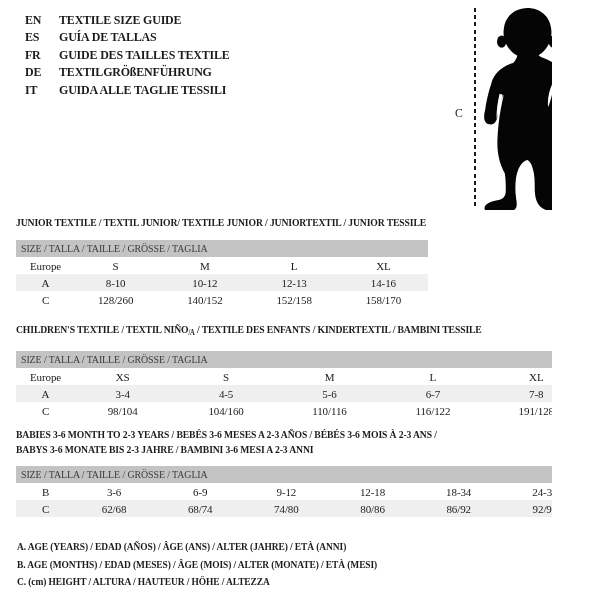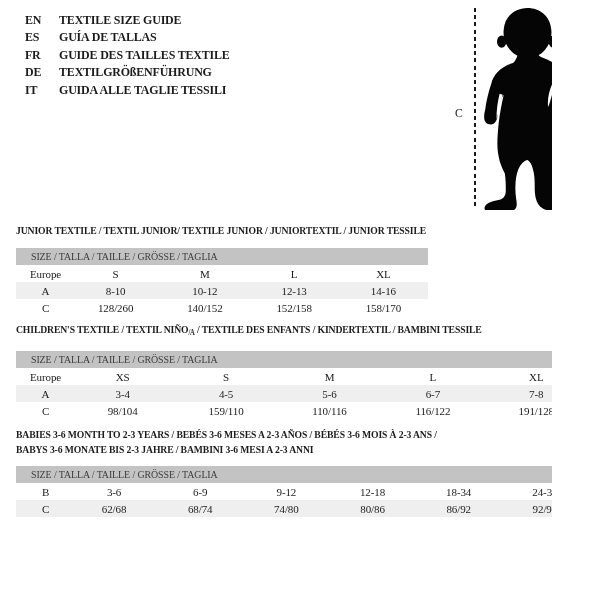--- a/index.html
+++ b/index.html
@@ -14,29 +14,29 @@
   .lang-row{display:flex;height:17.5px;align-items:center;font-weight:700;font-size:13px;letter-spacing:-0.2px;}
   .lang-code{width:37px;flex:0 0 37px;}
   .lang-title{white-space:nowrap;}
   
   .measure-line{position:absolute;left:474px;top:8px;width:2px;height:200px;
     background:repeating-linear-gradient(180deg,#1a1a1a 0px,#1a1a1a 4px,transparent 4px,transparent 7.2px);}
   .height-label{position:absolute;left:455px;top:105px;font-size:13px;font-weight:400;transform:scaleX(.9);transform-origin:left top;}
   .silhouette{position:absolute;left:481px;top:6px;width:93px;height:204px;}
   
   .size-section{position:absolute;left:16px;}
-  #sec-junior{top:215px;width:412px;margin-top:8px;}
+  #sec-junior{top:215px;width:412px;}
   #sec-children{top:322px;width:572px;}
   #sec-babies{top:427px;width:572px;}
   .sec-title{font-weight:700;font-size:11px;line-height:14px;margin-bottom:11px;
     letter-spacing:-0.15px;transform:scaleX(.88);transform-origin:left top;white-space:nowrap;}
   #sec-babies .sec-title{line-height:15px;margin-bottom:9px;}
   .sec-title .sub{font-size:7.5px;vertical-align:-2px;}
   .tbl-bar{height:17px;line-height:17px;background:var(--bar-bg,#c3c3c3);color:var(--bar-text,#3c3c3c);
-    font-size:11px;padding-left:15px;overflow:hidden;}
+    font-size:11px;padding-left:5px;overflow:hidden;}
   .tbl-bar span{display:inline-block;transform:scaleX(.9);transform-origin:left center;letter-spacing:-0.1px;white-space:nowrap;}
   table{width:100%;border-collapse:collapse;table-layout:fixed;font-size:11px;}
   td{height:17px;padding:0;text-align:center;letter-spacing:-0.1px;overflow:hidden;white-space:nowrap;}
   td.lab{text-align:center;padding-left:4px;}
   col.col-label{width:55px;}
   tr.shaded{background:var(--shade-bg,#efefef);}
   
   .footnotes{position:absolute;left:17px;top:538px;}
   .fn{font-weight:700;font-size:10.5px;line-height:17.5px;letter-spacing:-0.1px;
     transform:scaleX(.9);transform-origin:left top;white-space:nowrap;}
@@ -150,21 +150,21 @@
             <td class="lab">A</td>
             <td>3-4</td>
             <td>4-5</td>
             <td>5-6</td>
             <td>6-7</td>
             <td>7-8</td>
           </tr>
           <tr>
             <td class="lab">C</td>
             <td>98/104</td>
-            <td>159/110</td>
+            <td>104/160</td>
             <td>110/116</td>
             <td>116/122</td>
             <td>191/128</td>
           </tr>
         </tbody>
       </table>
     </section>
   <section class="size-section" id="sec-babies">
       <div class="sec-title">
         <div class="title-line"><span>BABIES 3-6 MONTH TO 2-3 YEARS / BEBÉS 3-6 MESES A 2-3 AÑOS / BÉBÉS 3-6 MOIS À 2-3 ANS /</span></div>
@@ -197,14 +197,19 @@
             <td>68/74</td>
             <td>74/80</td>
             <td>80/86</td>
             <td>86/92</td>
             <td>92/98</td>
           </tr>
         </tbody>
       </table>
     </section>
 
+  <div class="footnotes">
+    <div class="fn">A. AGE (YEARS) / EDAD (AÑOS) / ÂGE (ANS) / ALTER (JAHRE) / ETÀ (ANNI)</div>
+    <div class="fn">B. AGE (MONTHS) / EDAD (MESES) / ÂGE (MOIS) / ALTER (MONATE) / ETÀ (MESI)</div>
+    <div class="fn">C. (cm) HEIGHT / ALTURA / HAUTEUR / HÖHE / ALTEZZA</div>
+  </div>
 
 </div>
 
 </body></html>

